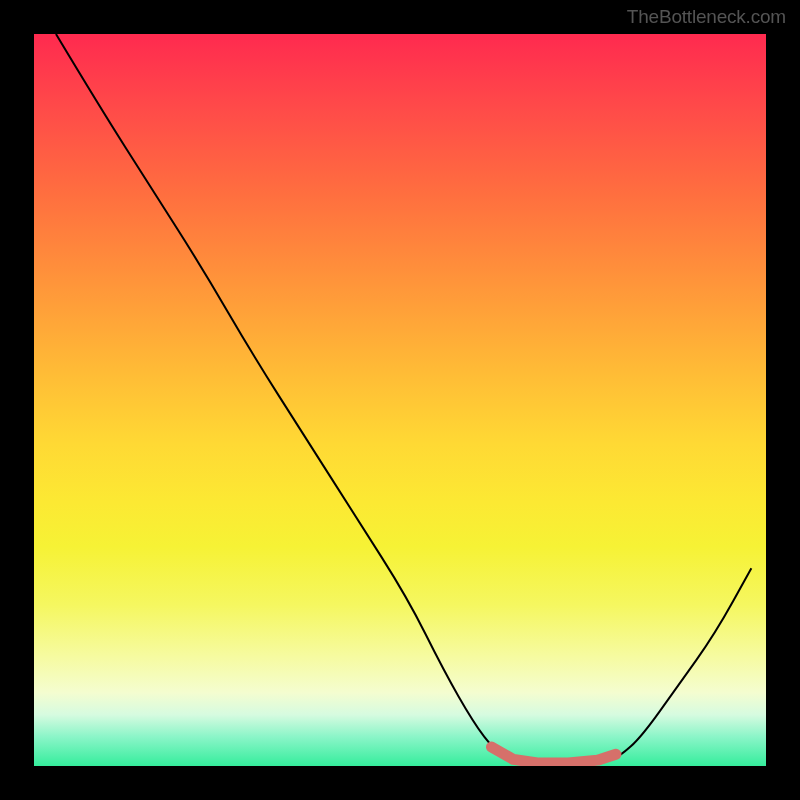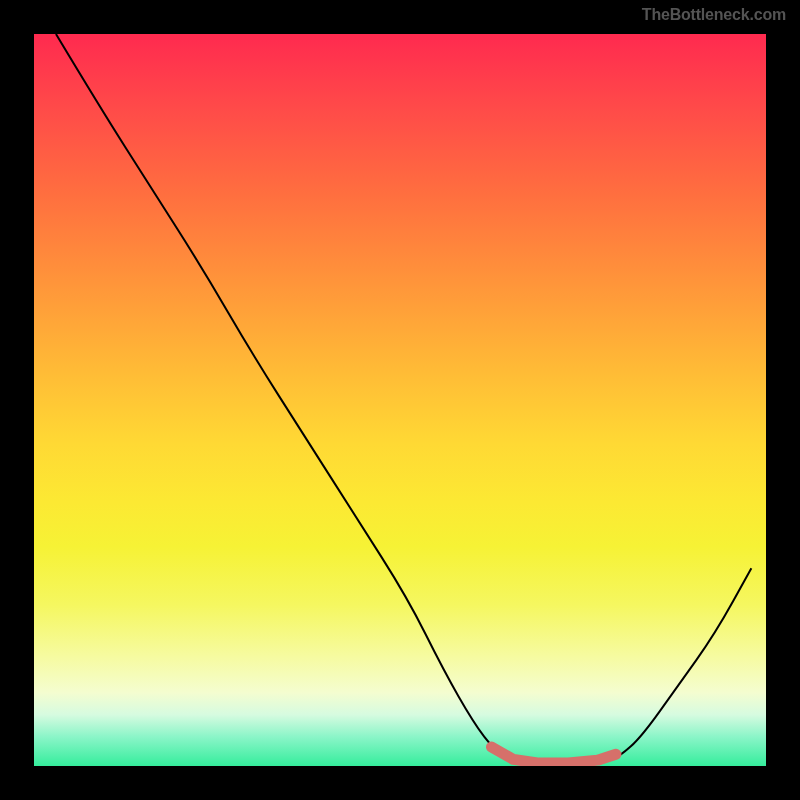--- a/index.html
+++ b/index.html
@@ -9,22 +9,22 @@
     background: #000;
     font-family: Arial, Helvetica, sans-serif;
     overflow: hidden;
     position: relative;
   }
   .attribution {
     position: absolute;
     top: 6px;
     right: 14px;
     color: #545454;
-    font-size: 16px;
-    font-weight: 700;
+    font-size: 19px;
+    font-weight: 400;
     letter-spacing: -0.2px;
     z-index: 10;
   }
   .plot-frame {
     position: absolute;
     left: 34px;
     top: 34px;
     width: 732px;
     height: 732px;
     background: linear-gradient(to bottom,

